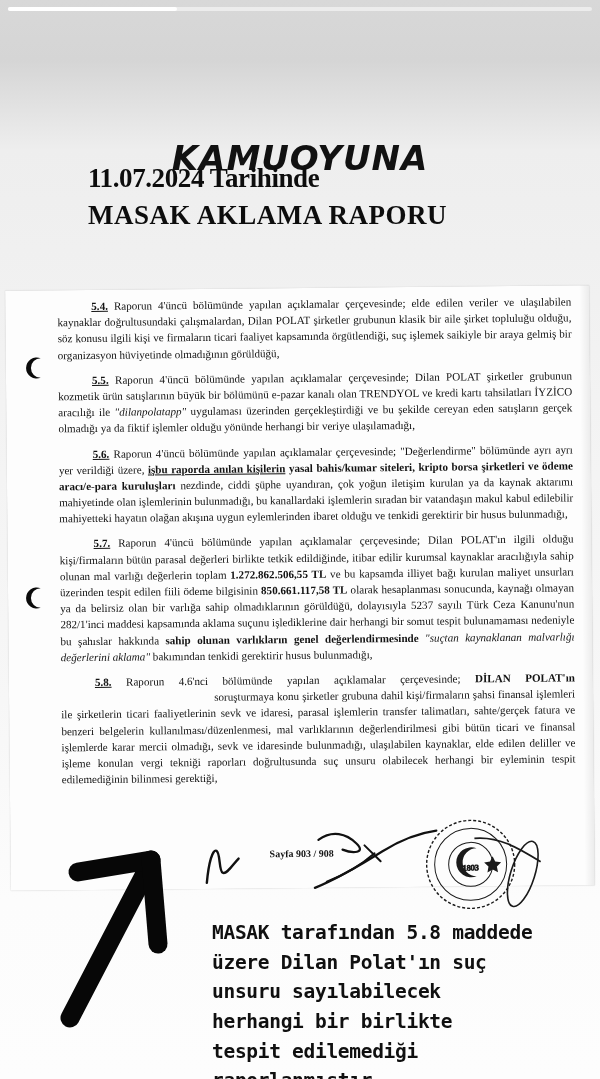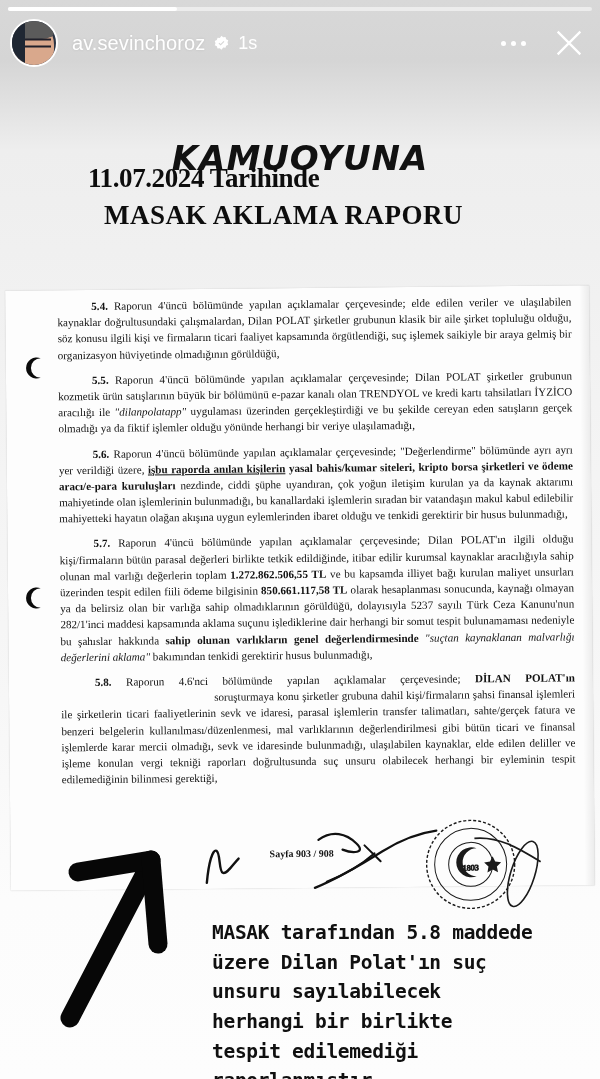--- a/index.html
+++ b/index.html
@@ -146,21 +146,21 @@
     top: 160px;
     left: 88px;
     width: 450px;
     font-family: Liberation Serif, serif;
     font-size: 27px;
     font-weight: 600;
     line-height: 1.38;
     color: #0d0d0d;
     letter-spacing: -0.4px;
   }
-  .subtitle .l3 { letter-spacing: 0.5px; margin-left: 16px; }
+  .subtitle .l3 { letter-spacing: 0.5px; }
 
   
   .doc {
     position: absolute;
     left: 8px;
     top: 288px;
     width: 584px;
     height: 600px;
     background: #fdfdfd;
     transform: rotate(-0.55deg);
@@ -177,21 +177,21 @@
     font-family: "Liberation Serif", serif;
     color: #131313;
   }
   .para {
     font-size: 11.1px;
     line-height: 1.46;
     text-align: justify;
     margin-bottom: 9px;
     text-indent: 34px;
   }
-  .para .num { font-weight: bold; }
+  .para .num { font-weight: bold; text-decoration: underline; }
   .para b { font-weight: bold; }
   .para i { font-style: italic; }
   .para u { text-decoration: underline; }
 
   .redact {
     display: inline-block;
     width: 150px;
     height: 11px;
     background: #fdfdfd;
     vertical-align: -1px;
@@ -250,49 +250,20 @@
 </style>
 </head>
 <body>
 
 <div id="story">
 
   <div class="progress-track">
     <div class="progress-fill" id="progress-fill" style="width: 29%;"></div>
   </div>
 
-  <div class="header">
-
-    <div class="avatar">
-      <div class="face"></div>
-      <div class="hair"></div>
-      <div class="glasses"></div>
-      <div class="shade-l"></div>
-    </div>
-
-    <div class="username-wrap">
-      <span class="username">av.sevinchoroz</span>
-      <svg class="verified" viewBox="0 0 24 24">
-        <path fill="#ffffff" d="M12 1.2l2.4 2.1 3.2-.4 1 3.1 2.9 1.4-1 3.1 1 3.1-2.9 1.4-1 3.1-3.2-.4L12 20.8l-2.4-2.1-3.2.4-1-3.1L2.5 14.6l1-3.1-1-3.1 2.9-1.4 1-3.1 3.2.4z"></path>
-        <path fill="#d5d5d5" d="M10.7 14.9l-2.9-2.9 1.1-1.1 1.8 1.8 4.3-4.3 1.1 1.1z"></path>
-      </svg>
-      <span class="timestamp">1s</span>
-    </div>
-
-    <div class="header-actions">
-      <div class="dots">
-        <i></i>
-          <i></i>
-          <i></i>
-      </div>
-      <svg class="close-x" viewBox="0 0 24 24">
-        <path d="M4 4 L20 20 M20 4 L4 20" stroke="#ffffff" stroke-width="1.6" fill="none"></path>
-      </svg>
-    </div>
-  </div>
 
   <div class="kamuoyuna">KAMUOYUNA</div>
 
   <div class="subtitle">
     <div>11.07.2024 Tarihinde</div>
     <div class="l3">MASAK AKLAMA RAPORU</div>
   </div>
 
   <div class="doc">
     <div class="doc-inner">

